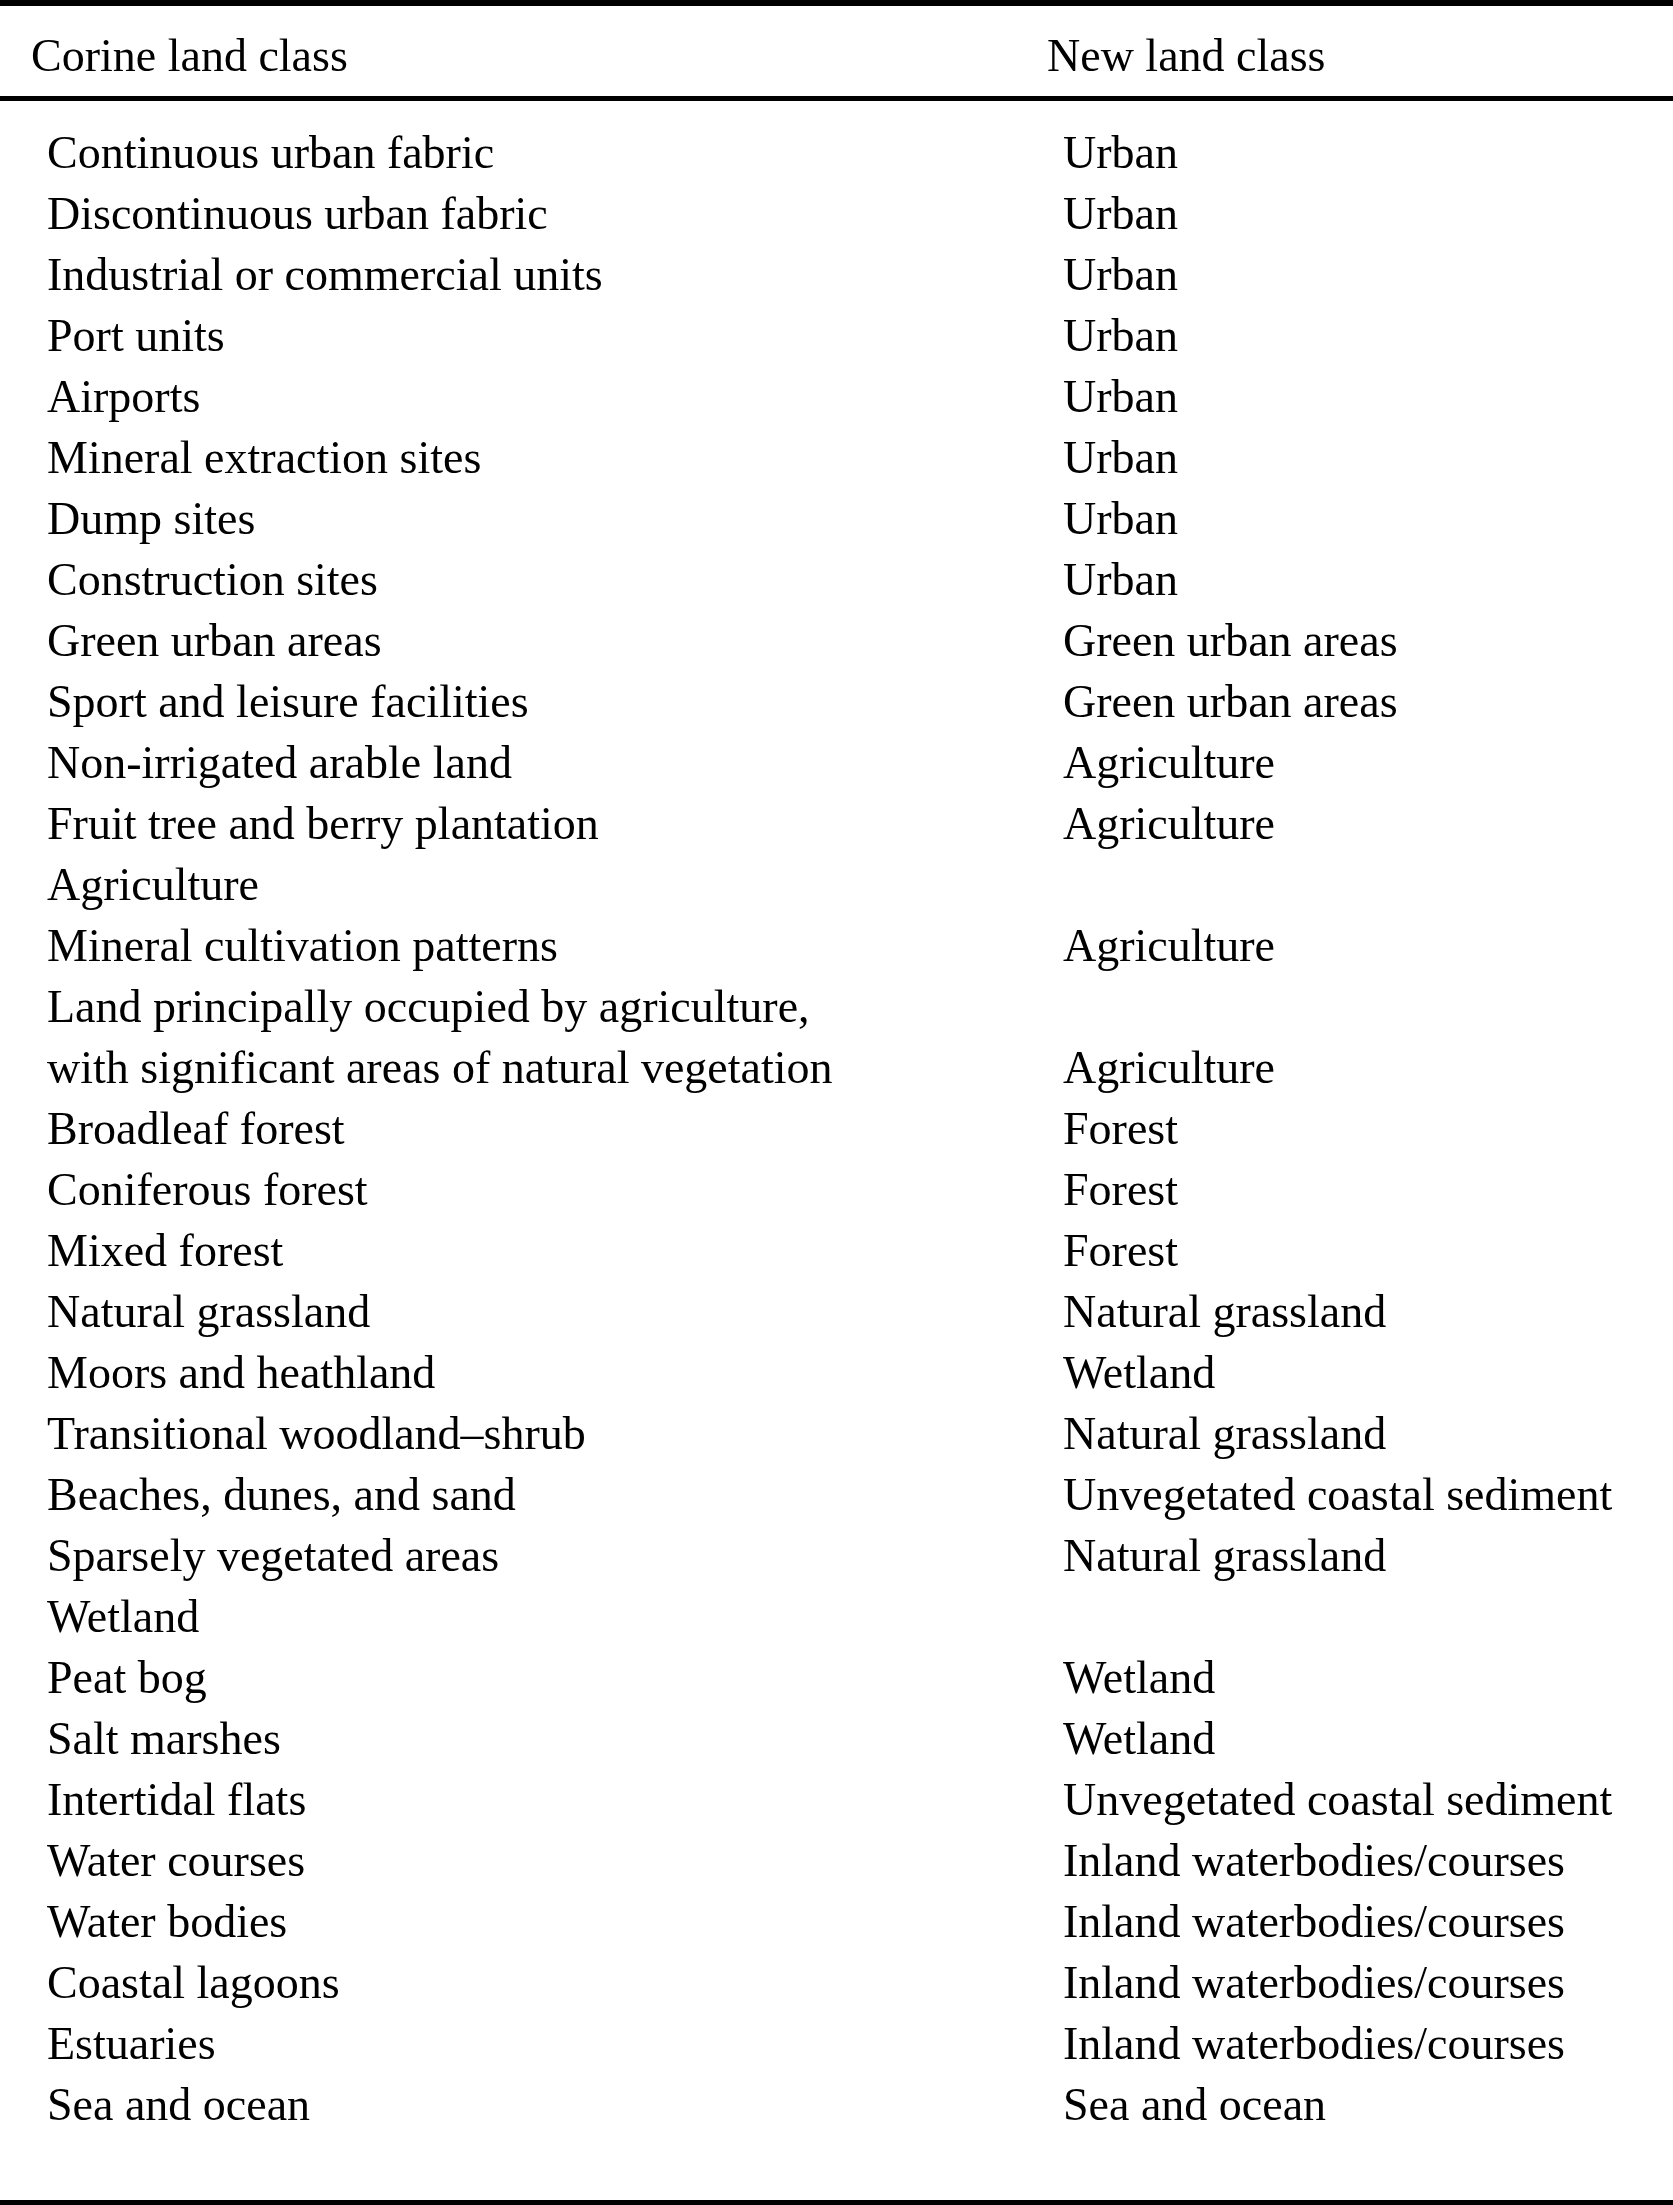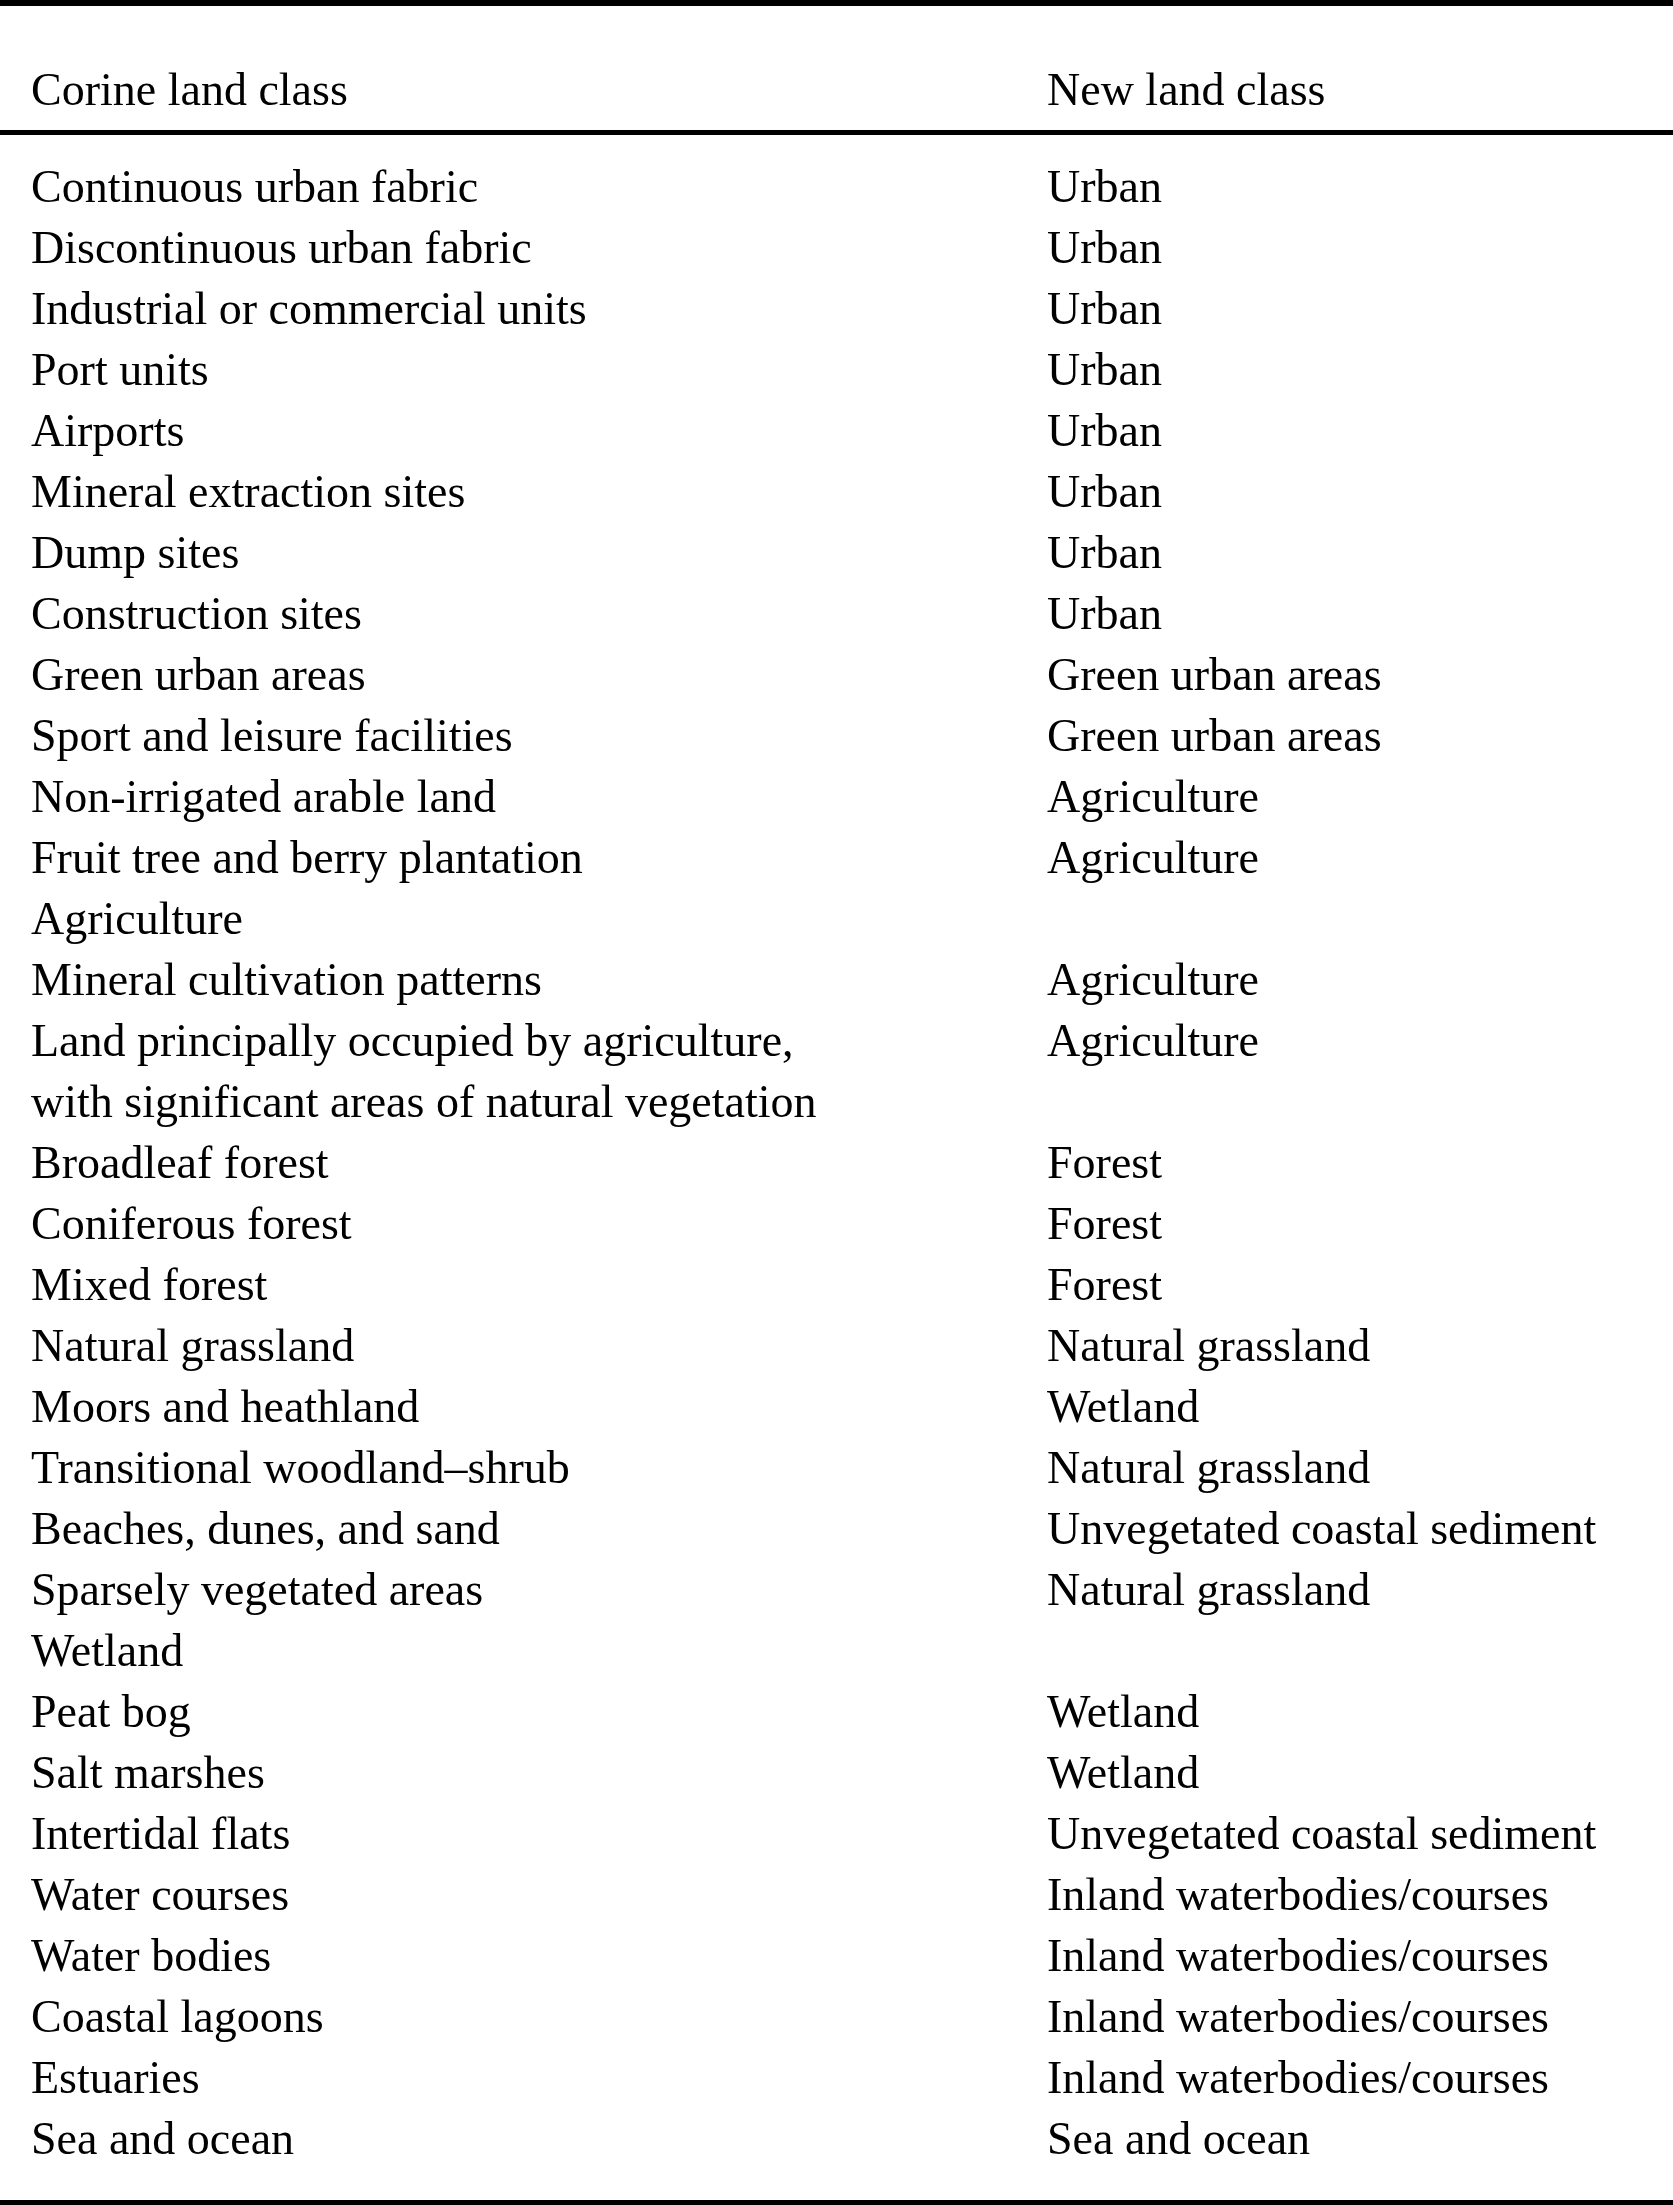--- a/index.html
+++ b/index.html
@@ -27,30 +27,30 @@
     flex: 0 0 auto;
   }
   .rule.top    { height: 5.7px; }
   .rule.mid    { height: 4.9px; }
   .rule.bottom { height: 4.9px; }
   .header-row {
     box-sizing: border-box;
     padding: 19.4px 0 9.7px 31px;
     display: flex;
     flex: 0 0 auto;
-    margin-top: 34px;
   }
   .body-rows {
     box-sizing: border-box;
     padding: 21px 0 0 31px;
     flex: 1 1 auto;
   }
   .row {
     display: flex;
-    align-items: flex-start;
+    align-items: flex-end;
+    margin-left: 16px;
   }
   .cell {
     font-size: 46px;
     line-height: 61px;
     white-space: pre-line;
   }
   .cell.corine {
     width: 1016px;
     flex: 0 0 1016px;
   }

